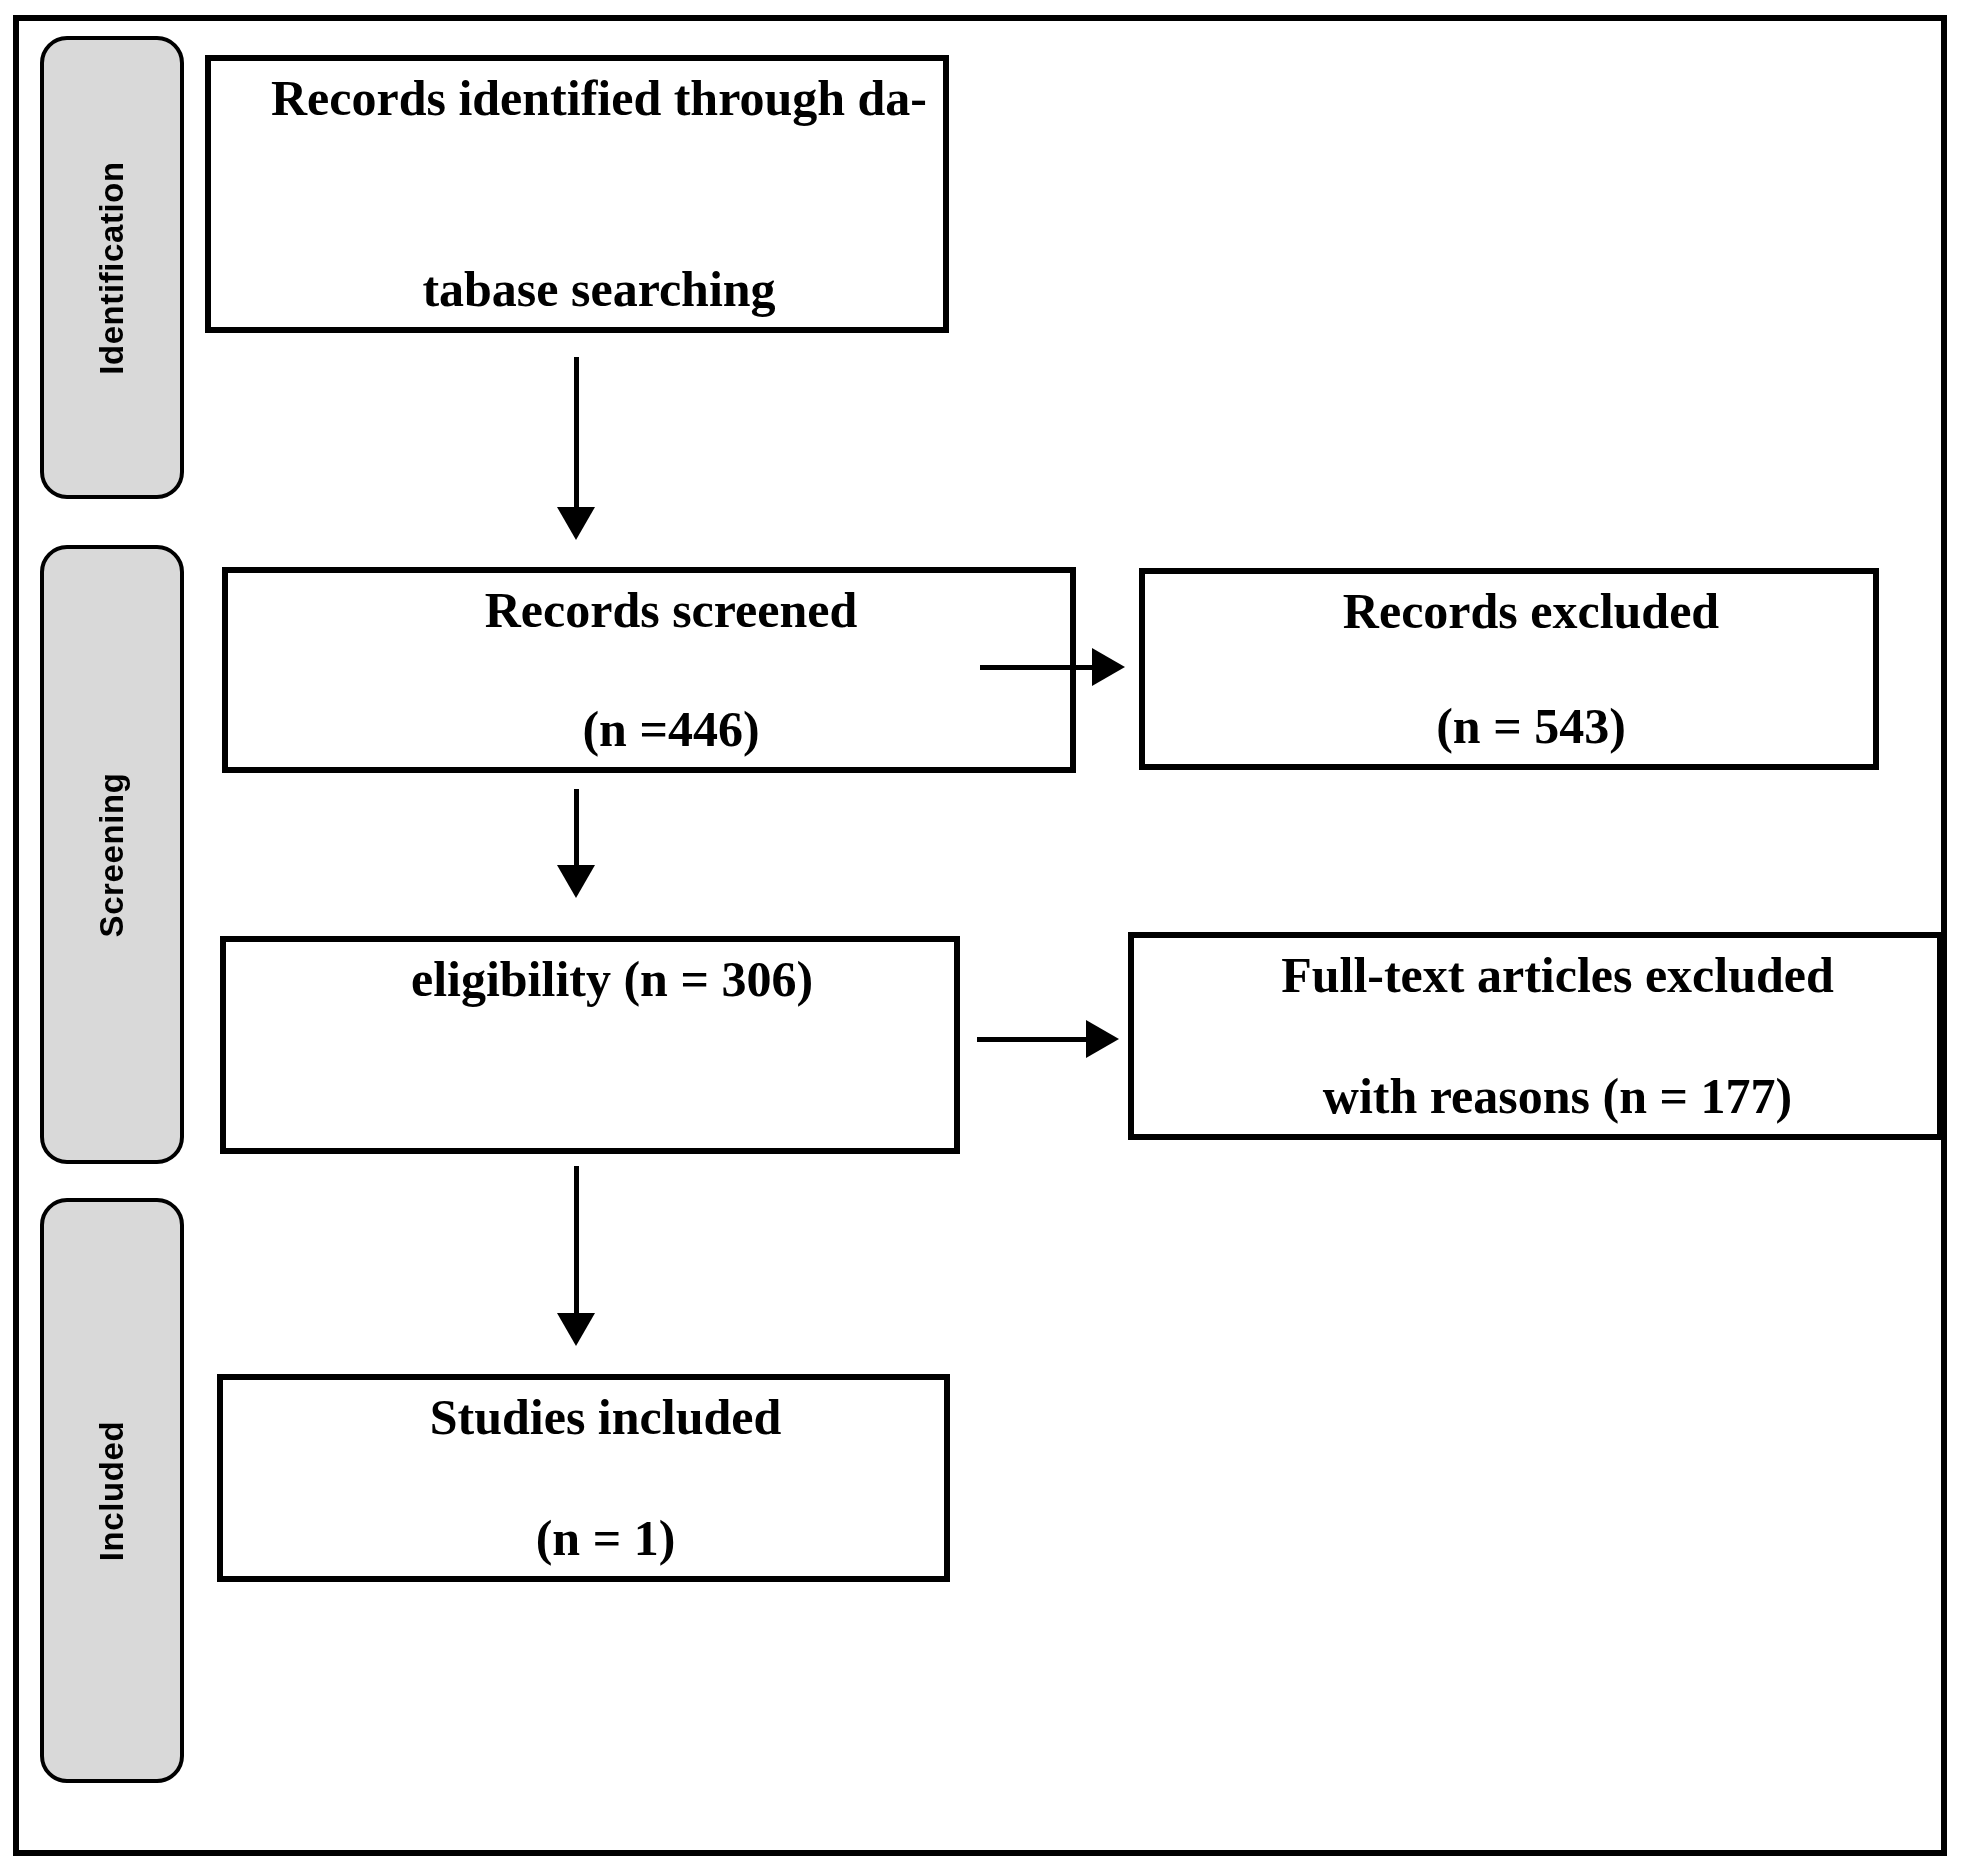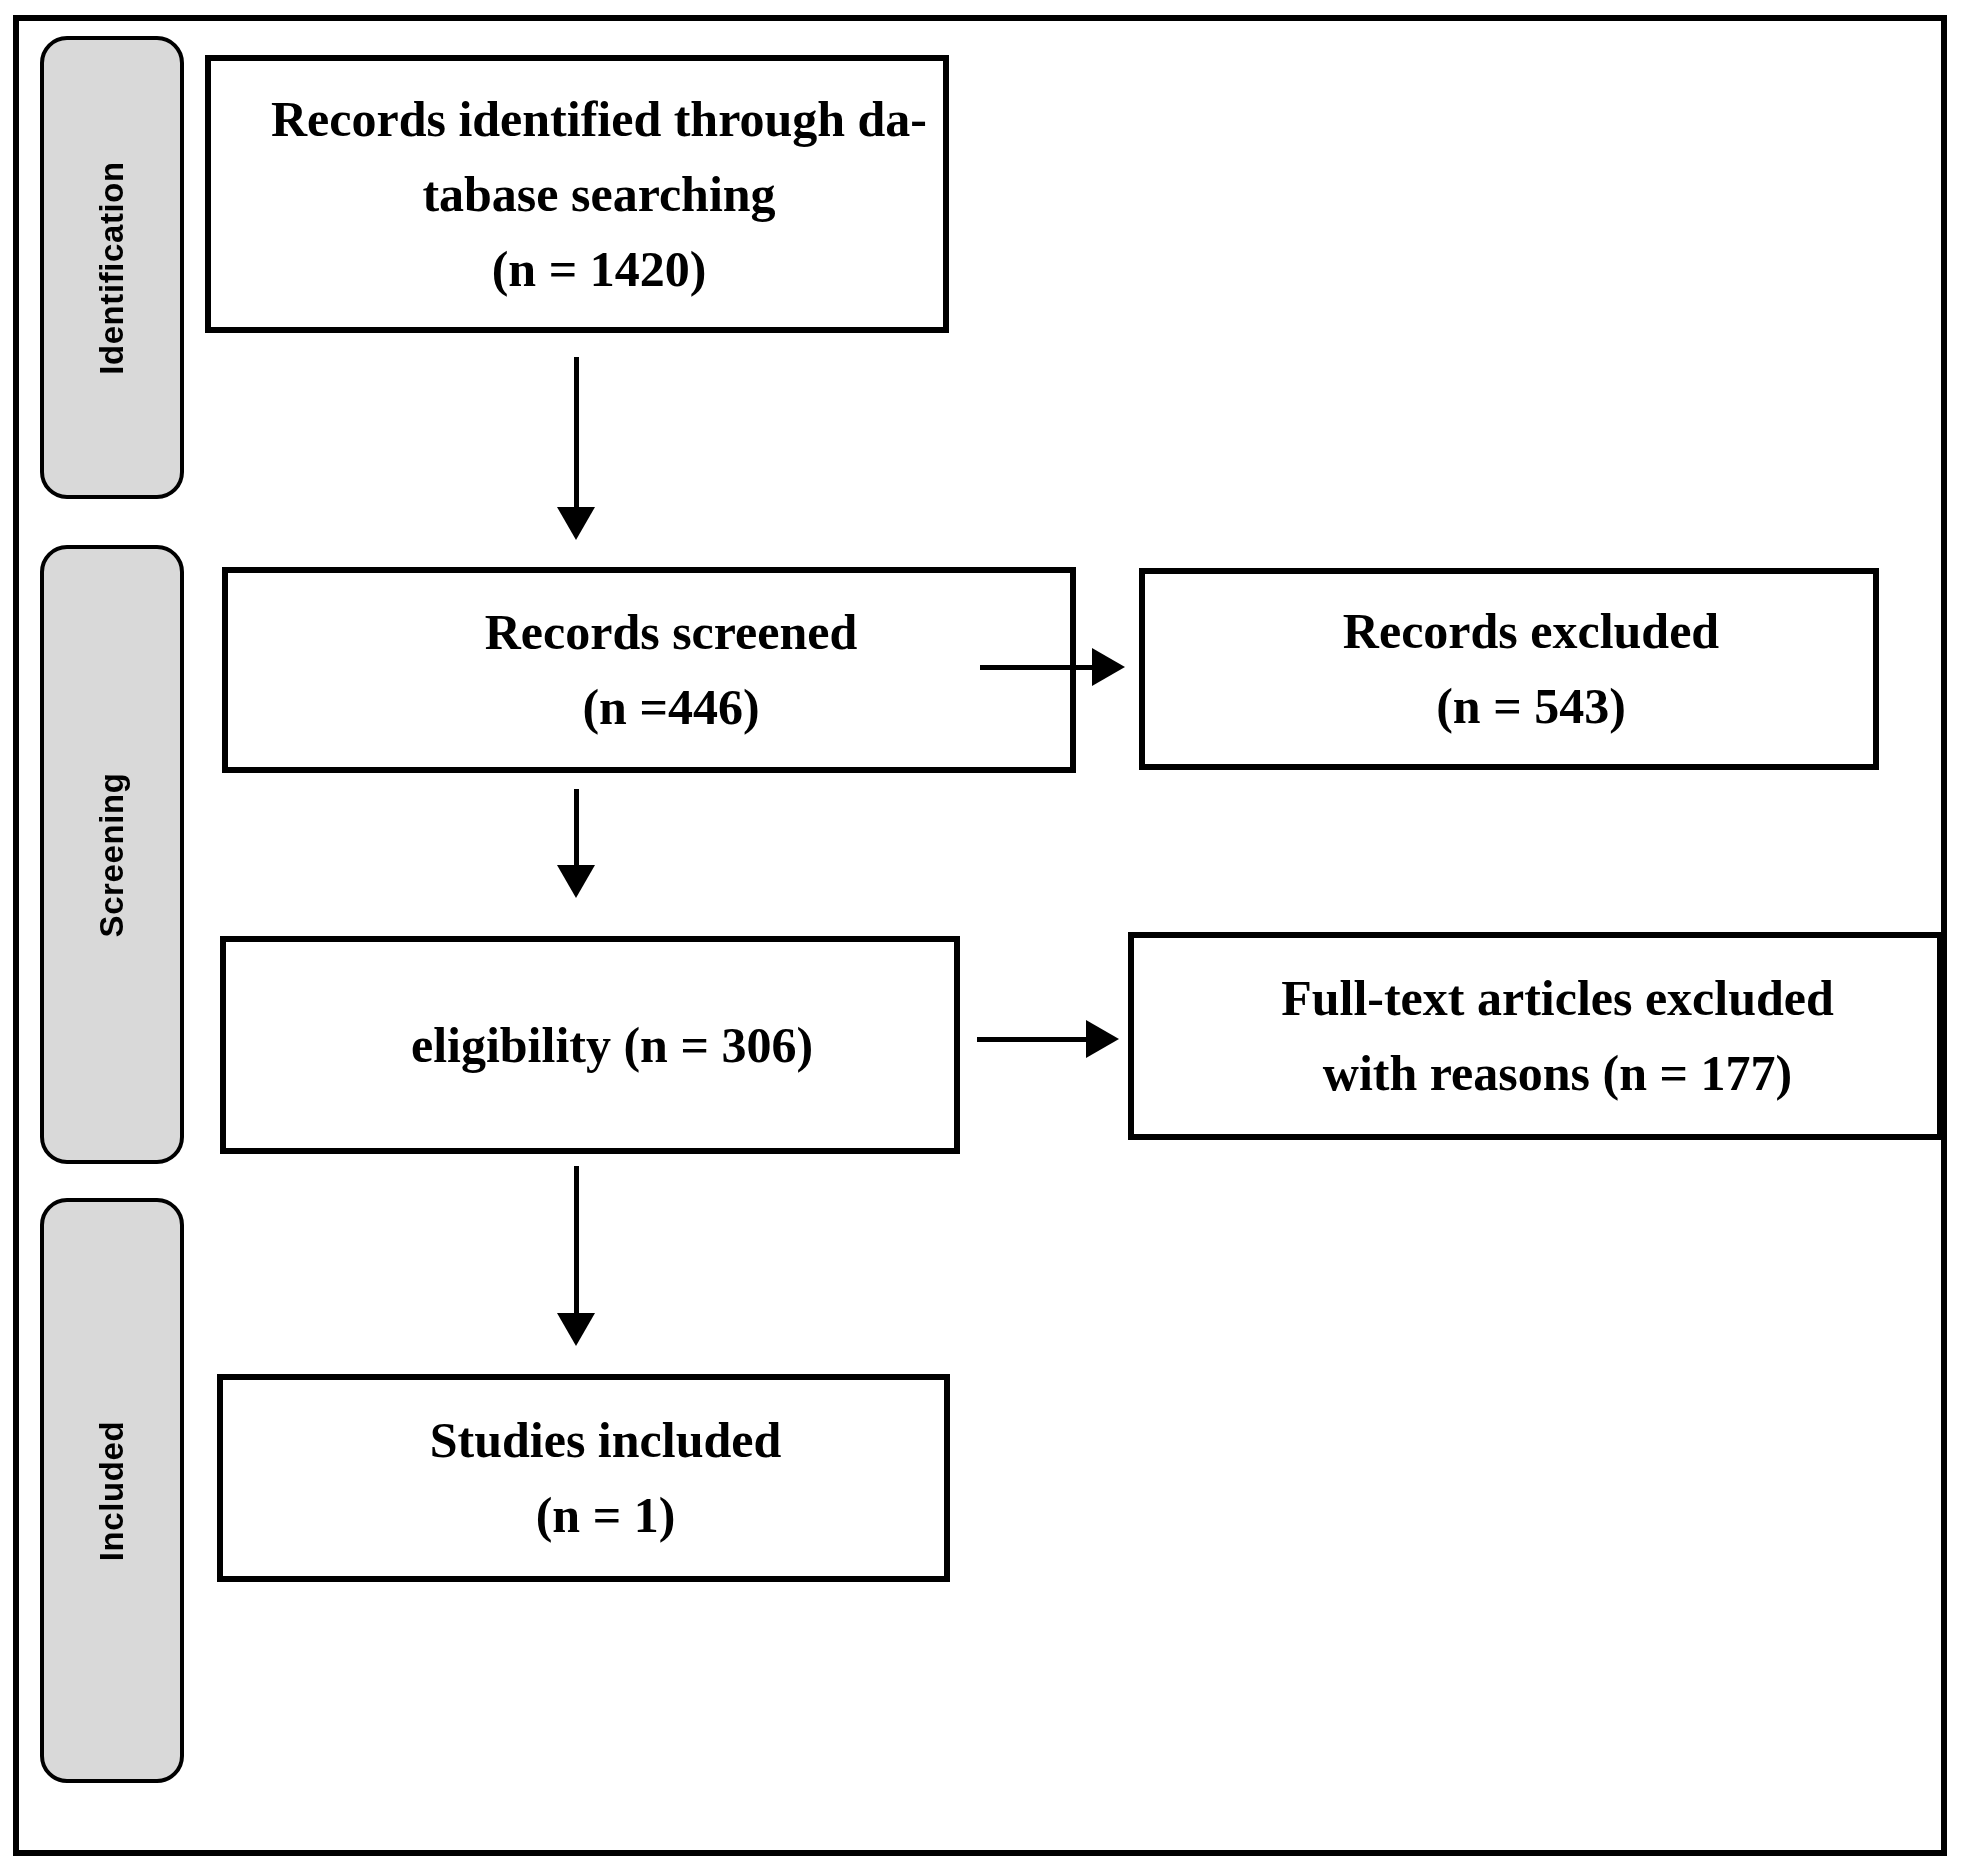--- a/index.html
+++ b/index.html
@@ -54,21 +54,21 @@
 
   
   .flow-box {
     position: absolute;
     background: #ffffff;
     border: 6px solid #000000;
     box-sizing: border-box;
     display: flex;
     flex-direction: column;
     align-items: center;
-    justify-content: center;
+    justify-content: space-between;
     text-align: center;
     font-weight: bold;
     font-size: 50px;
     line-height: 1.5;
     padding-left: 44px;
   }
   .box-identified  { left: 205px;  top: 55px;   width: 744px; height: 278px; }
   .box-screened    { left: 222px;  top: 567px;  width: 854px; height: 206px; }
   .box-excluded    { left: 1139px; top: 568px;  width: 740px; height: 202px; }
   .box-fulltext    { left: 220px;  top: 936px; width: 740px; height: 218px; }
@@ -128,21 +128,20 @@
   <div class="stage stage-screening">
     <span class="stage-label">Screening</span>
   </div>
   <div class="stage stage-included">
     <span class="stage-label">Included</span>
   </div>
 
   <div class="flow-box box-identified">
     <div>Records identified through da-</div>
     <div>tabase searching</div>
-    <div>(n = 1420)</div>
   </div>
 
   <div class="flow-box box-screened">
     <div>Records screened</div>
     <div>(n =446)</div>
   </div>
 
   <div class="flow-box box-excluded">
     <div>Records excluded</div>
     <div>(n = 543)</div>

